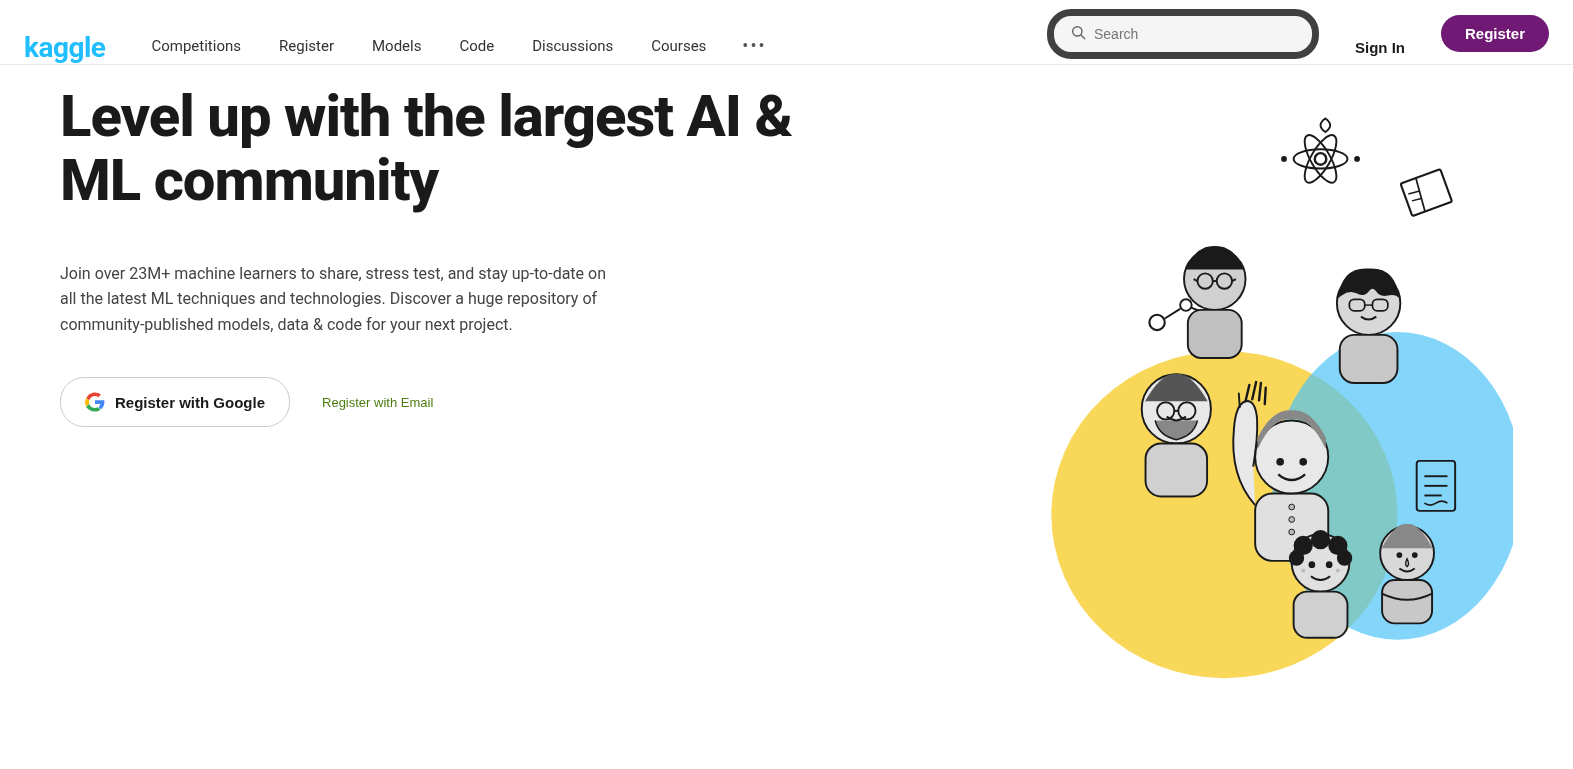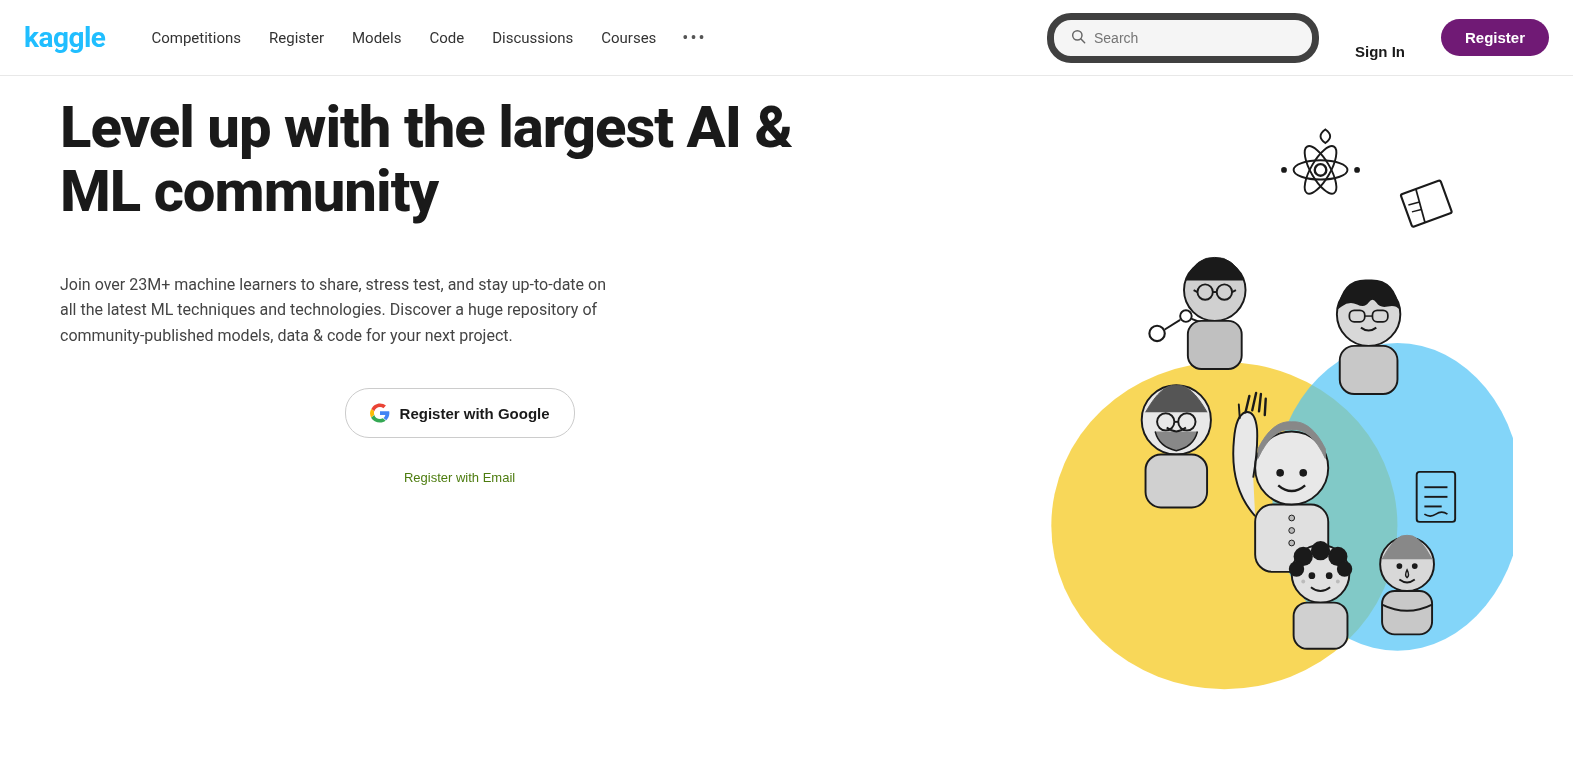--- a/index.html
+++ b/index.html
@@ -11,22 +11,22 @@
     body {
       font-family: -apple-system, BlinkMacSystemFont, 'Segoe UI', Roboto, Arial, sans-serif;
       background: #fff;
       color: #1a1a1a;
       overflow-x: hidden;
     }
 
     
     .navbar {
       display: flex;
-      align-items: center;
-      height: 76px;
+      align-items: flex-end;
+      height: 65px;
       padding: 0 24px;
       border-bottom: 1px solid #e8e8e8;
       background: #fff;
       position: sticky;
       top: 0;
       z-index: 100;
     }
 
     .navbar-logo {
       display: flex;
@@ -38,21 +38,21 @@
     .logo-text {
       font-size: 28px;
       font-weight: 700;
       color: #20beff;
       letter-spacing: -0.5px;
     }
 
     .navbar-nav {
       display: flex;
       align-items: center;
-      gap: 0;
+      gap: 10px;
       flex: 1;
     }
 
     .nav-item {
       padding: 8px 14px;
       font-size: 15px;
       color: #333;
       cursor: pointer;
       border-radius: 4px;
       text-decoration: none;
@@ -151,21 +151,20 @@
       color: #444;
       max-width: 560px;
       margin-bottom: 40px;
       margin-top: 48px;
     }
 
     .hero-cta {
       display: flex;
       align-items: center;
       gap: 32px;
-      flex-direction: column;
     }
 
     .google-register-btn {
       display: flex;
       align-items: center;
       gap: 10px;
       padding: 14px 24px;
       border: 1.5px solid #ccc;
       border-radius: 24px;
       background: #fff;

